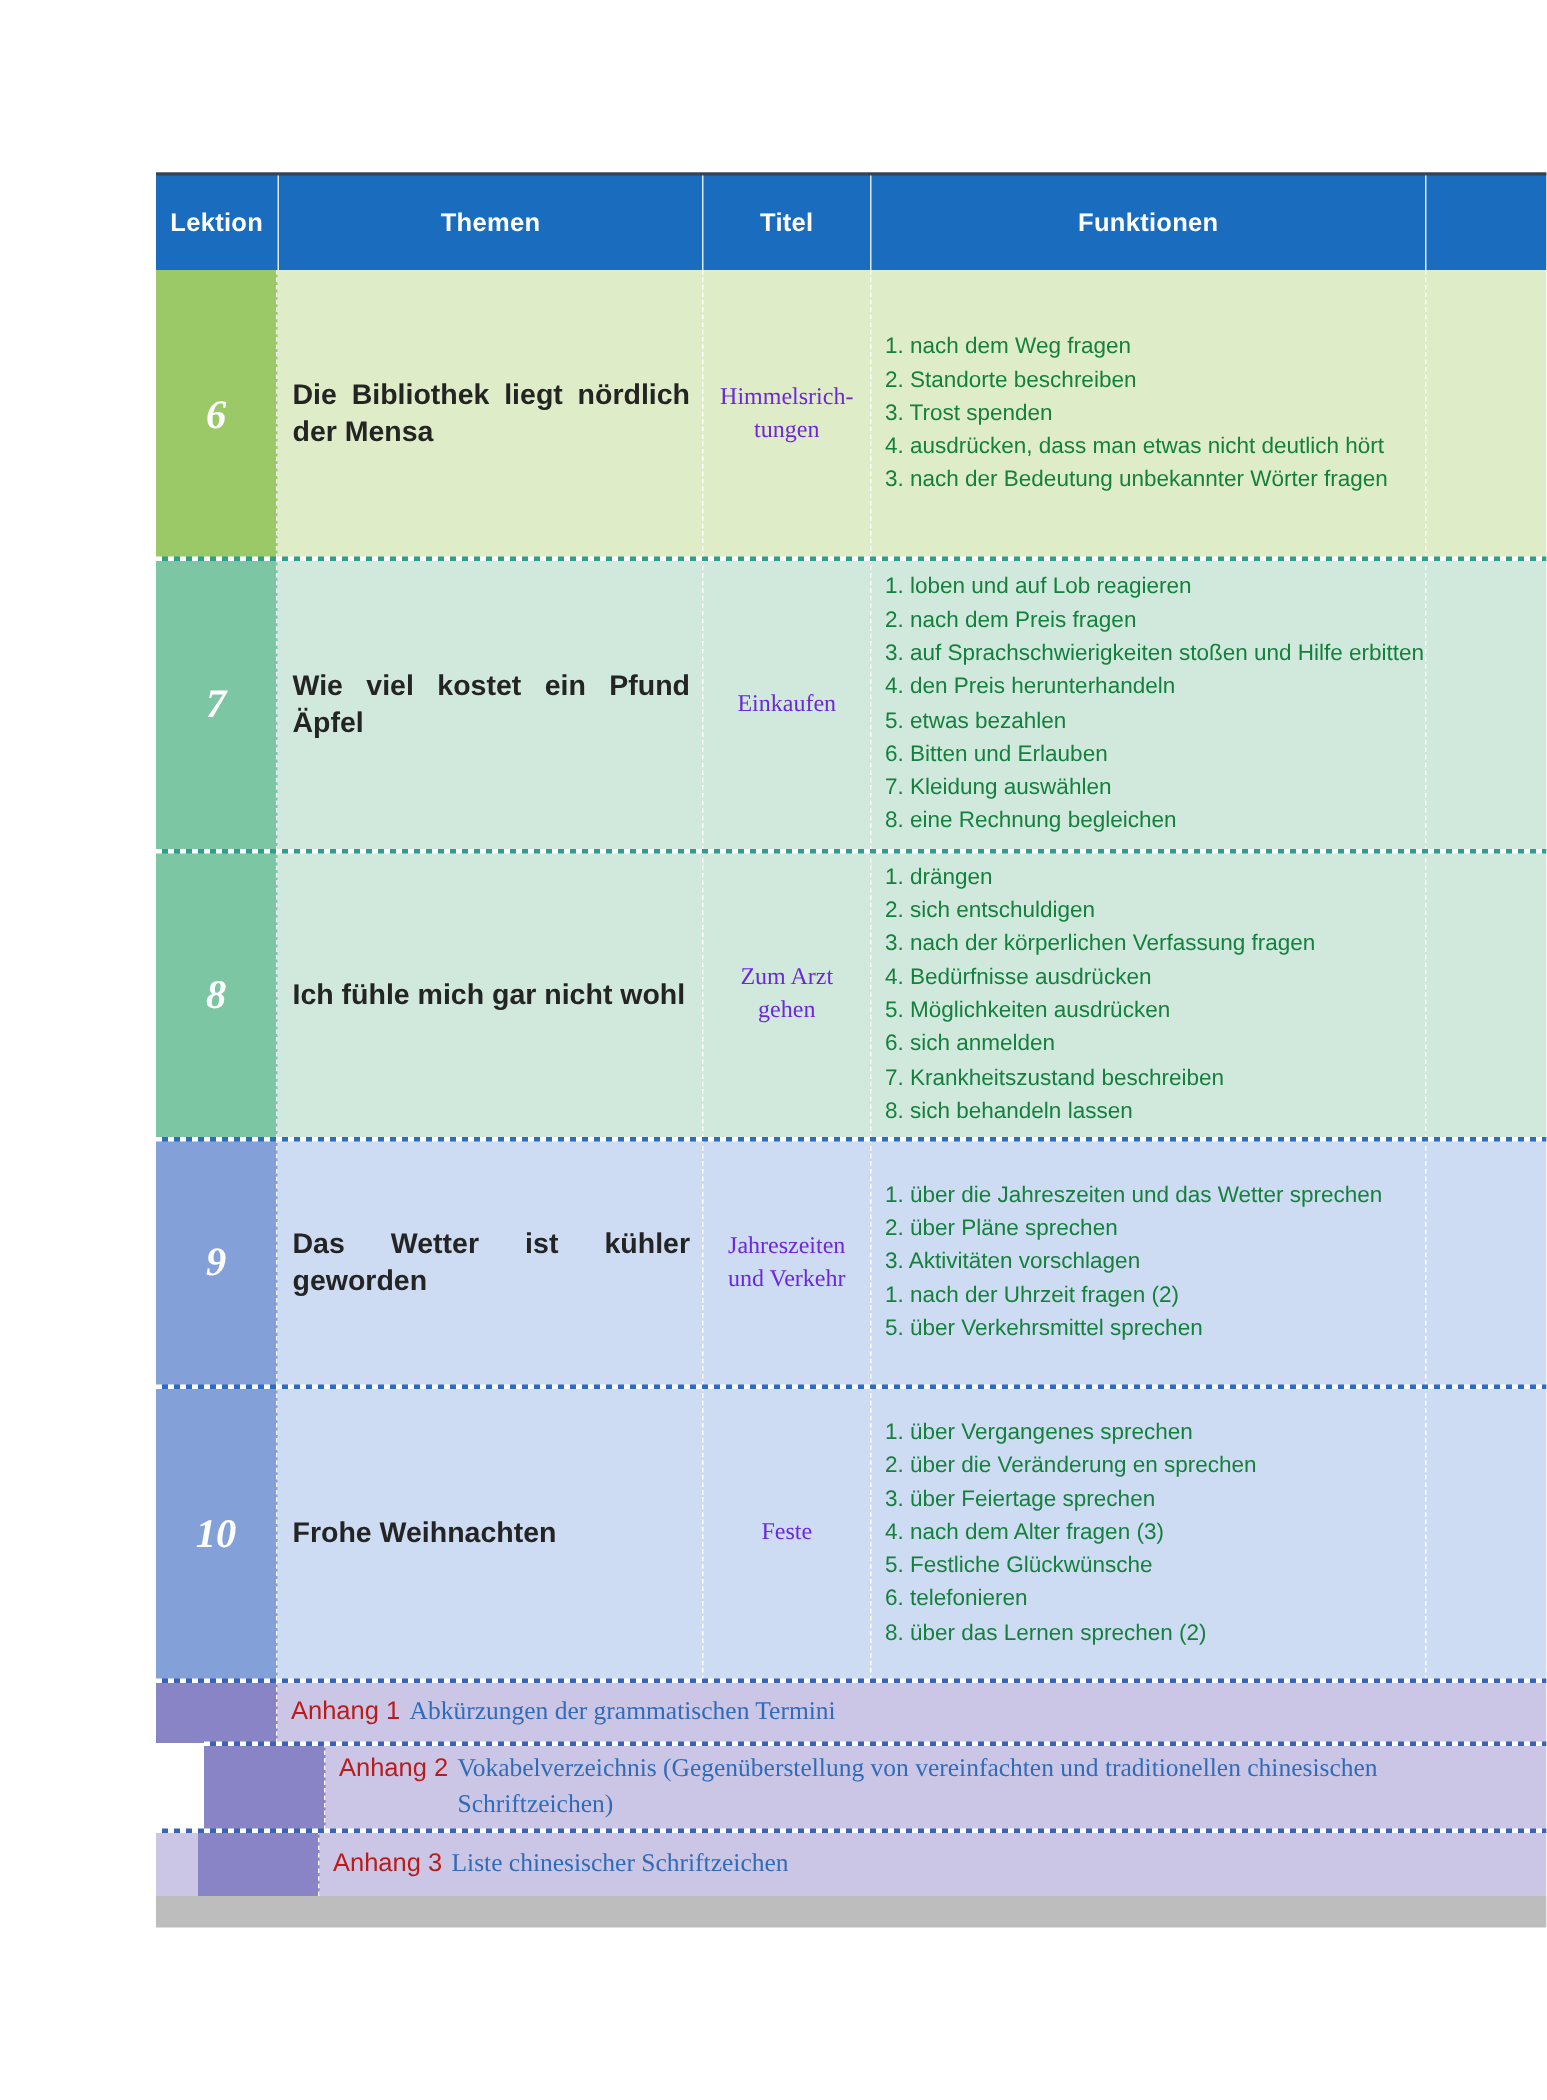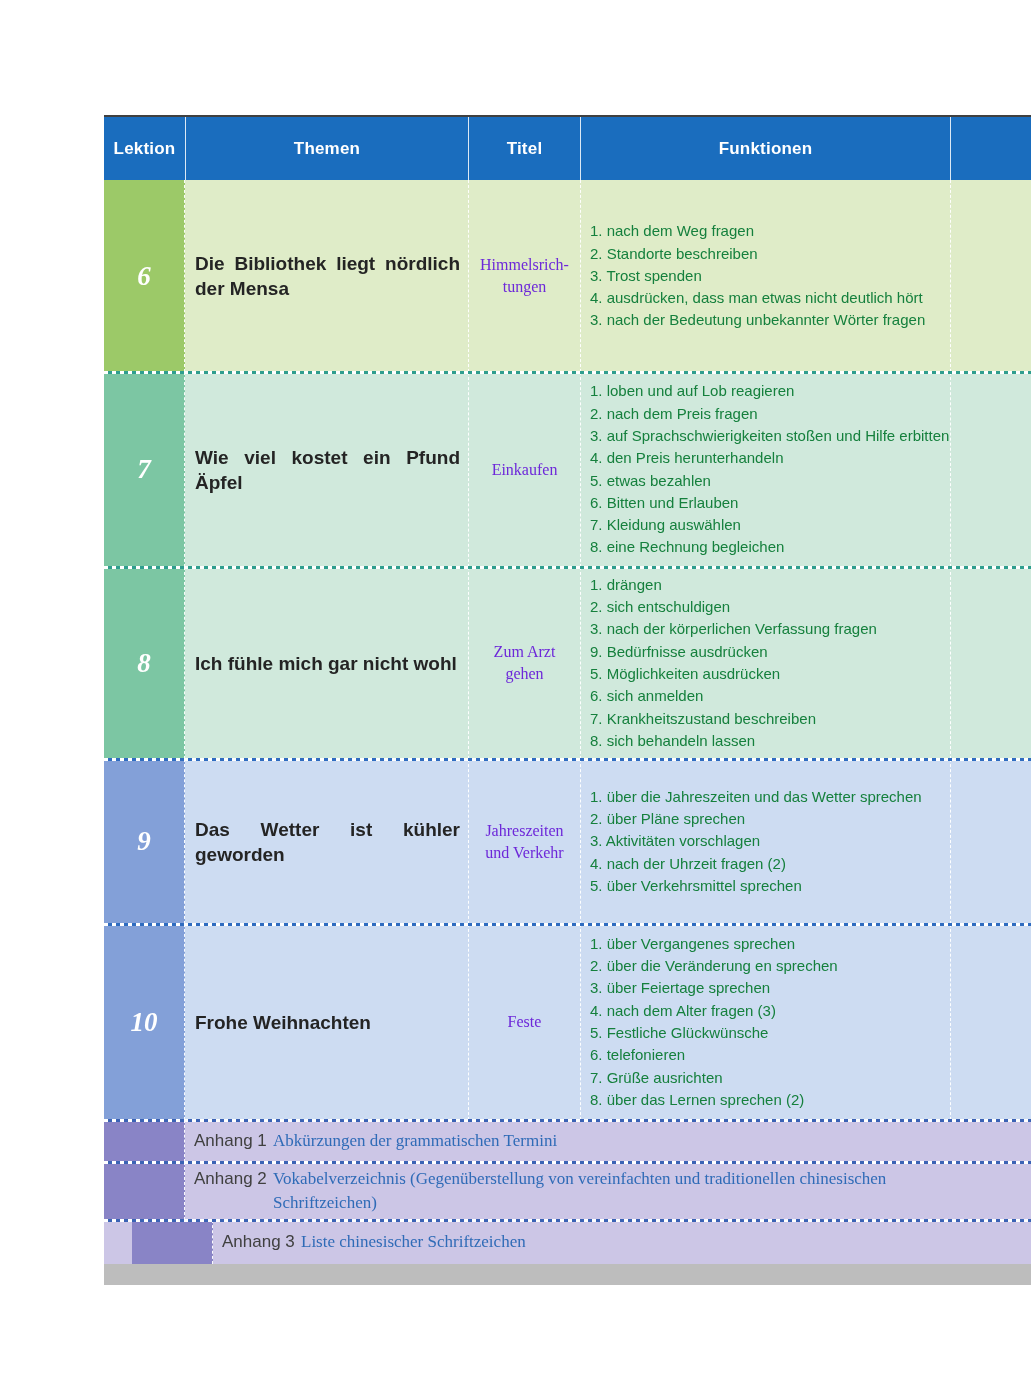--- a/index.html
+++ b/index.html
@@ -82,32 +82,32 @@
   }
   .div-teal::before{background:repeating-linear-gradient(90deg,#ffffff 0 4px,var(--div_teal,#2f9e8e) 4px 8px);}
   .div-blue::before{background:repeating-linear-gradient(90deg,#ffffff 0 4px,var(--div_blue,#2f6cc0) 4px 8px);}
   .div-wb::before  {background:repeating-linear-gradient(90deg,#ffffff 0 4px,var(--div_appendix,#3b63b5) 4px 8px);}
   
   .appendix{
     display:grid;grid-template-columns:81px 846px;position:relative;
     background:var(--appendix_bg,#ccc6e6);
   }
   .appendix:nth-child(1){height:42px;}
-  .appendix:nth-child(2){height:58px;}
+  .appendix:nth-child(2){height:58px;margin-left:32px;}
   .appendix:nth-child(3){height:44px;padding-left:28px;}
   .app-num{
     background:var(--appendix_num,#8984c6);
     border-right:1px dashed rgba(255,255,255,.95);
   }
   .app-body{
     display:flex;align-items:center;padding-left:9px;
   }
   .app-inner{display:flex;align-items:flex-start;}
   .app-label{
-    font-size:17px;color:#404040;line-height:24px;
+    font-size:17px;color:#b91c1c;line-height:24px;
     width:79px;flex:none;
   }
   .app-text{
     font-family:"Liberation Serif",serif;font-size:17px;
     color:var(--link_blue,#2f6bb7);line-height:24px;
     max-width:655px;
   }
   
   .graybar{height:21px;background:var(--shadow_gray,#bdbdbd);}
 </style>
@@ -164,58 +164,57 @@
           <div class="cell numcell">8</div>
           <div class="cell titelcell">
             <p>Ich fühle mich gar nicht wohl</p>
           </div>
           <div class="cell themencell">Zum Arzt
 gehen</div>
           <div class="cell funcscell">
             <div class="fline">1. drängen</div>
             <div class="fline">2. sich entschuldigen</div>
             <div class="fline">3. nach der körperlichen Verfassung fragen</div>
-            <div class="fline">9. Bedürfnisse ausdrücken</div>
+            <div class="fline">4. Bedürfnisse ausdrücken</div>
             <div class="fline">5. Möglichkeiten ausdrücken</div>
             <div class="fline">6. sich anmelden</div>
             <div class="fline">7. Krankheitszustand beschreiben</div>
             <div class="fline">8. sich behandeln lassen</div>
           </div>
           <div class="cell spacercell"></div>
         </div>
         <div class="row lesson blue div-blue">
           <div class="cell numcell">9</div>
           <div class="cell titelcell">
             <p>Das Wetter ist kühler geworden</p>
           </div>
           <div class="cell themencell">Jahreszeiten
 und Verkehr</div>
           <div class="cell funcscell">
             <div class="fline">1. über die Jahreszeiten und das Wetter sprechen</div>
             <div class="fline">2. über Pläne sprechen</div>
             <div class="fline">3. Aktivitäten vorschlagen</div>
-            <div class="fline">4. nach der Uhrzeit fragen (2)</div>
+            <div class="fline">1. nach der Uhrzeit fragen (2)</div>
             <div class="fline">5. über Verkehrsmittel sprechen</div>
           </div>
           <div class="cell spacercell"></div>
         </div>
         <div class="row lesson blue div-blue">
           <div class="cell numcell">10</div>
           <div class="cell titelcell">
             <p>Frohe Weihnachten</p>
           </div>
           <div class="cell themencell">Feste</div>
           <div class="cell funcscell">
             <div class="fline">1. über Vergangenes sprechen</div>
             <div class="fline">2. über die Veränderung en sprechen</div>
             <div class="fline">3. über Feiertage sprechen</div>
             <div class="fline">4. nach dem Alter fragen (3)</div>
             <div class="fline">5. Festliche Glückwünsche</div>
             <div class="fline">6. telefonieren</div>
-            <div class="fline">7. Grüße ausrichten</div>
             <div class="fline">8. über das Lernen sprechen (2)</div>
           </div>
           <div class="cell spacercell"></div>
         </div>
       </div>
     <div id="appendix-rows">
         <div class="appendix div-wb">
           <div class="app-num"></div>
           <div class="app-body">
             <div class="app-inner">

